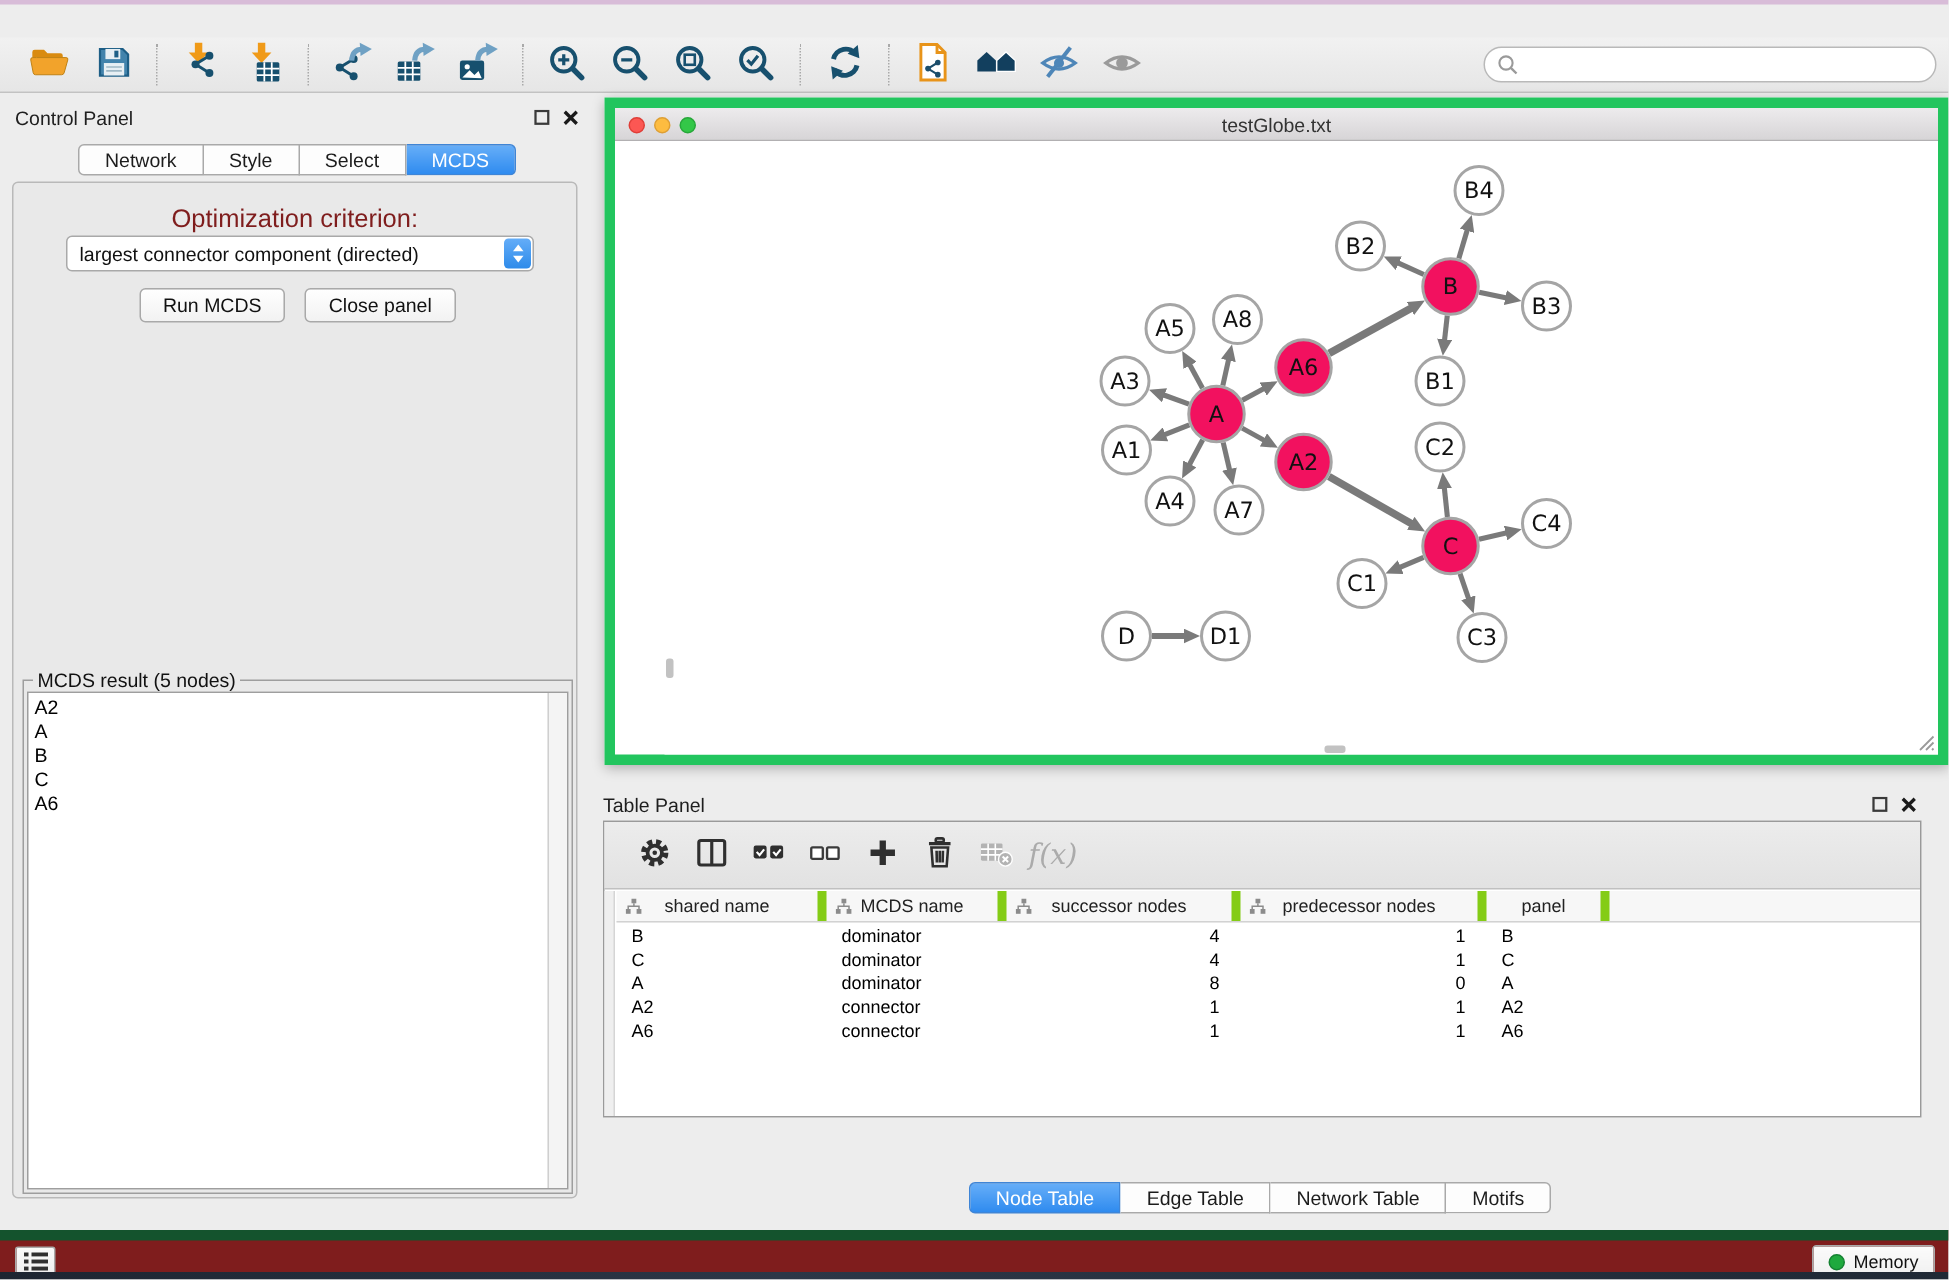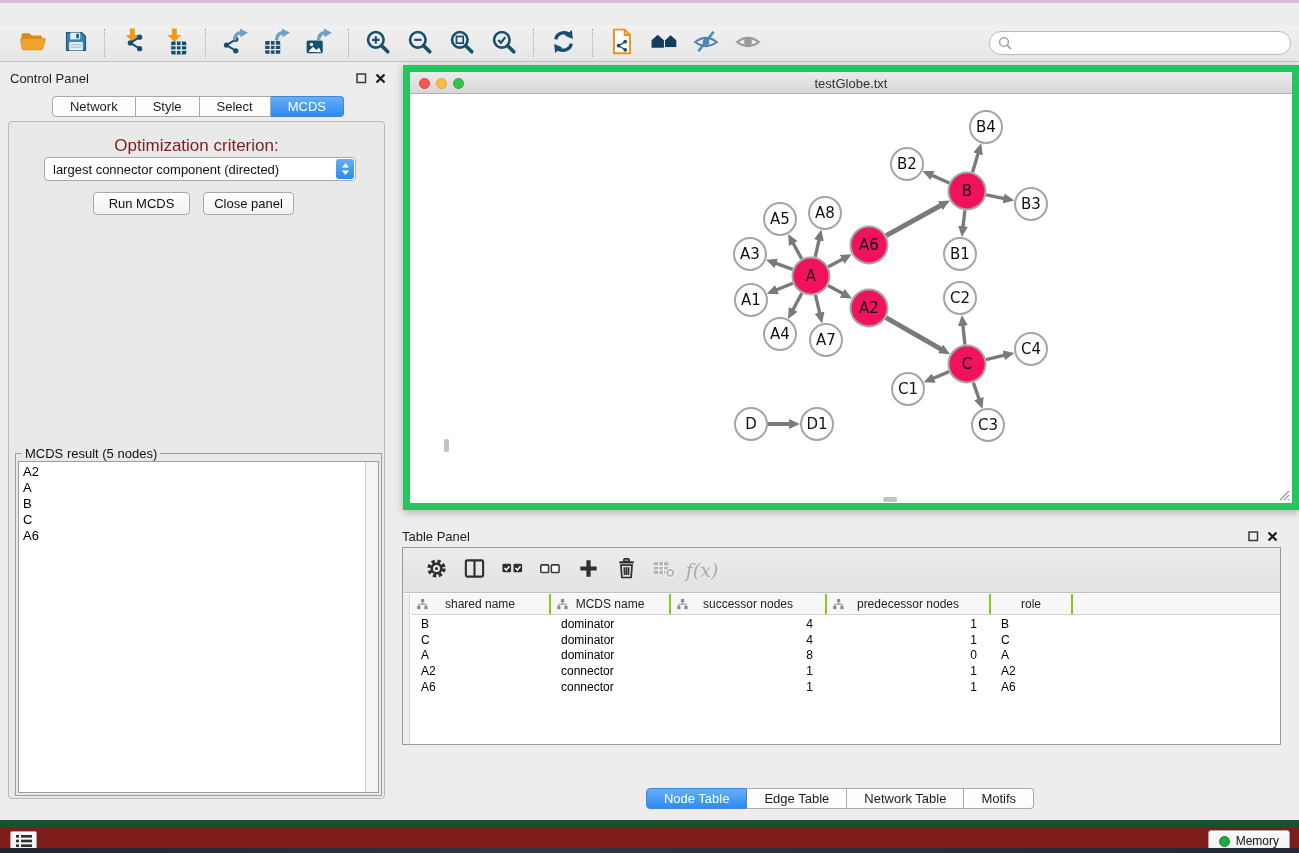--- a/index.html
+++ b/index.html
@@ -43,21 +43,21 @@
     border:1px solid #B9B9B9; border-radius:4px; }
   #opt-label { position:absolute; left:0; right:0; top:14px; text-align:center; font-size:17px; color:#7f1d1d; }
   #opt-dropdown { position:absolute; left:35px; top:35px; width:312px; height:24px; background:#fff;
     border:1px solid #A9A9A9; border-radius:4px; display:flex; align-items:center; cursor:pointer; }
   #opt-dropdown .dd-text { flex:1; font-size:13px; color:#111; padding-left:8px; white-space:nowrap; }
   #opt-dropdown .dd-stepper { width:18px; height:20px; margin-right:1px; border-radius:3px;
     background:linear-gradient(#64ADF8,#2E8BEA); display:flex; align-items:center; justify-content:center; }
   .cp-btn { position:absolute; top:54px; height:23px; background:linear-gradient(#FFFFFF,#F2F2F2);
     border:1px solid #A9A9A9; border-radius:4px; font-size:13px; font-family:inherit; color:#111; cursor:pointer;margin-top:16px; }
   #run-btn { left:84px; width:97px; }
-  #closepanel-btn { left:194px; width:91px; }
+  #closepanel-btn { left:194px; width:101px; }
   #result-box { position:absolute; left:6px; top:331px; width:367px; height:343px;
     border:1px solid #9E9E9E; background:#E9E9E9; }
   #result-legend { position:absolute; left:6px; top:-8px; background:#E9E9E9; padding:0 3px; font-size:13px; color:#111; }
   #result-list { position:absolute; left:2px; top:7px; right:2px; bottom:2px; background:#fff; border:1px solid #9E9E9E; overflow:hidden; }
   #result-items { position:absolute; left:4px; top:2px; right:16px; }
   .result-item { font-size:13px; line-height:16px; color:#000; }
   #result-scrollbar { position:absolute; right:0; top:0; bottom:0; width:13px; background:#F4F4F4; border-left:1px solid #CFCFCF; }
 
   
   #network-window { position:absolute; left:403px; top:65px; width:896px; height:445px;
@@ -80,21 +80,21 @@
   #tp-container { position:absolute; left:10px; top:27px; width:879px; height:198px;
     background:#fff; border:1px solid #9A9A9A; }
   #tp-toolbar { position:absolute; left:0; top:0; right:0; height:45px; background:linear-gradient(#ECECEC,#E2E2E2);
     border-bottom:1px solid #C0C0C0; display:flex; align-items:center; padding-left:14px; }
   .tpt-btn { background:none; border:none; width:30px; height:30px; margin:0 4px; display:flex; align-items:center; justify-content:center; cursor:pointer; }
   .tpt-btn.disabled { cursor:default; }
   .fx-label { font-family:"DejaVu Serif",serif; font-style:italic; font-size:19px; color:#ABABAB; }
   #tp-gutter { position:absolute; left:0; top:46px; bottom:0; width:7px; background:#EFEFEF; border-right:1px solid #D5D5D5; }
   #tp-header { position:absolute; left:8px; top:46px; right:0; height:21px; background:#F7F7F7;
     border-bottom:1px solid #D2D2D2; display:flex; }
-  .th-cell { position:relative; border-right:2px solid #84cc16; display:flex; align-items:center; justify-content:center; font-size:12px; color:#222; }
+  .th-cell { position:relative; border-right:6px solid #84cc16; display:flex; align-items:center; justify-content:center; font-size:12px; color:#222; }
   .th-cell .tree { position:absolute; left:6px; top:5px; }
   #tp-rows { position:absolute; left:8px; top:68px; right:0; bottom:0; }
   .t-row { display:flex; height:15.8px; align-items:center; }
   .t-cell { font-size:12px; color:#000; white-space:nowrap; }
   .t-cell.left { text-align:left; padding-left:10px; }
   .t-cell.right { text-align:right; padding-right:14px; }
   #tp-tabs { position:absolute; left:0; right:0; top:268px; text-align:center; }
 
   
   #status-bar { position:absolute; left:0; top:820px; width:100%; height:28px; background:#7f1d1d; border-top:7px solid #14532d; }
@@ -511,21 +511,21 @@
               <g fill="#8C8C8C">
                 <rect x="4" y="0" width="3.2" height="3.2"></rect>
                 <rect x="0.2" y="7" width="3.2" height="3.2"></rect>
                 <rect x="7.4" y="7" width="3.2" height="3.2"></rect>
               </g>
               <path d="M5.6 3.2 v2 M1.8 7 v-1.8 h7.2 V7" fill="none" stroke="#8C8C8C" stroke-width="1"></path>
             </svg>
             <span>predecessor nodes</span>
           </div>
           <div class="th-cell" style="width:82px">
-            <span>role</span>
+            <span>panel</span>
           </div>
         </div>
       <div id="tp-rows">
           <div class="t-row">
             <div class="t-cell left" style="width:140px">B</div>
             <div class="t-cell left" style="width:120px">dominator</div>
             <div class="t-cell right" style="width:156px">4</div>
             <div class="t-cell right" style="width:164px">1</div>
             <div class="t-cell left" style="width:82px">B</div>
           </div>

